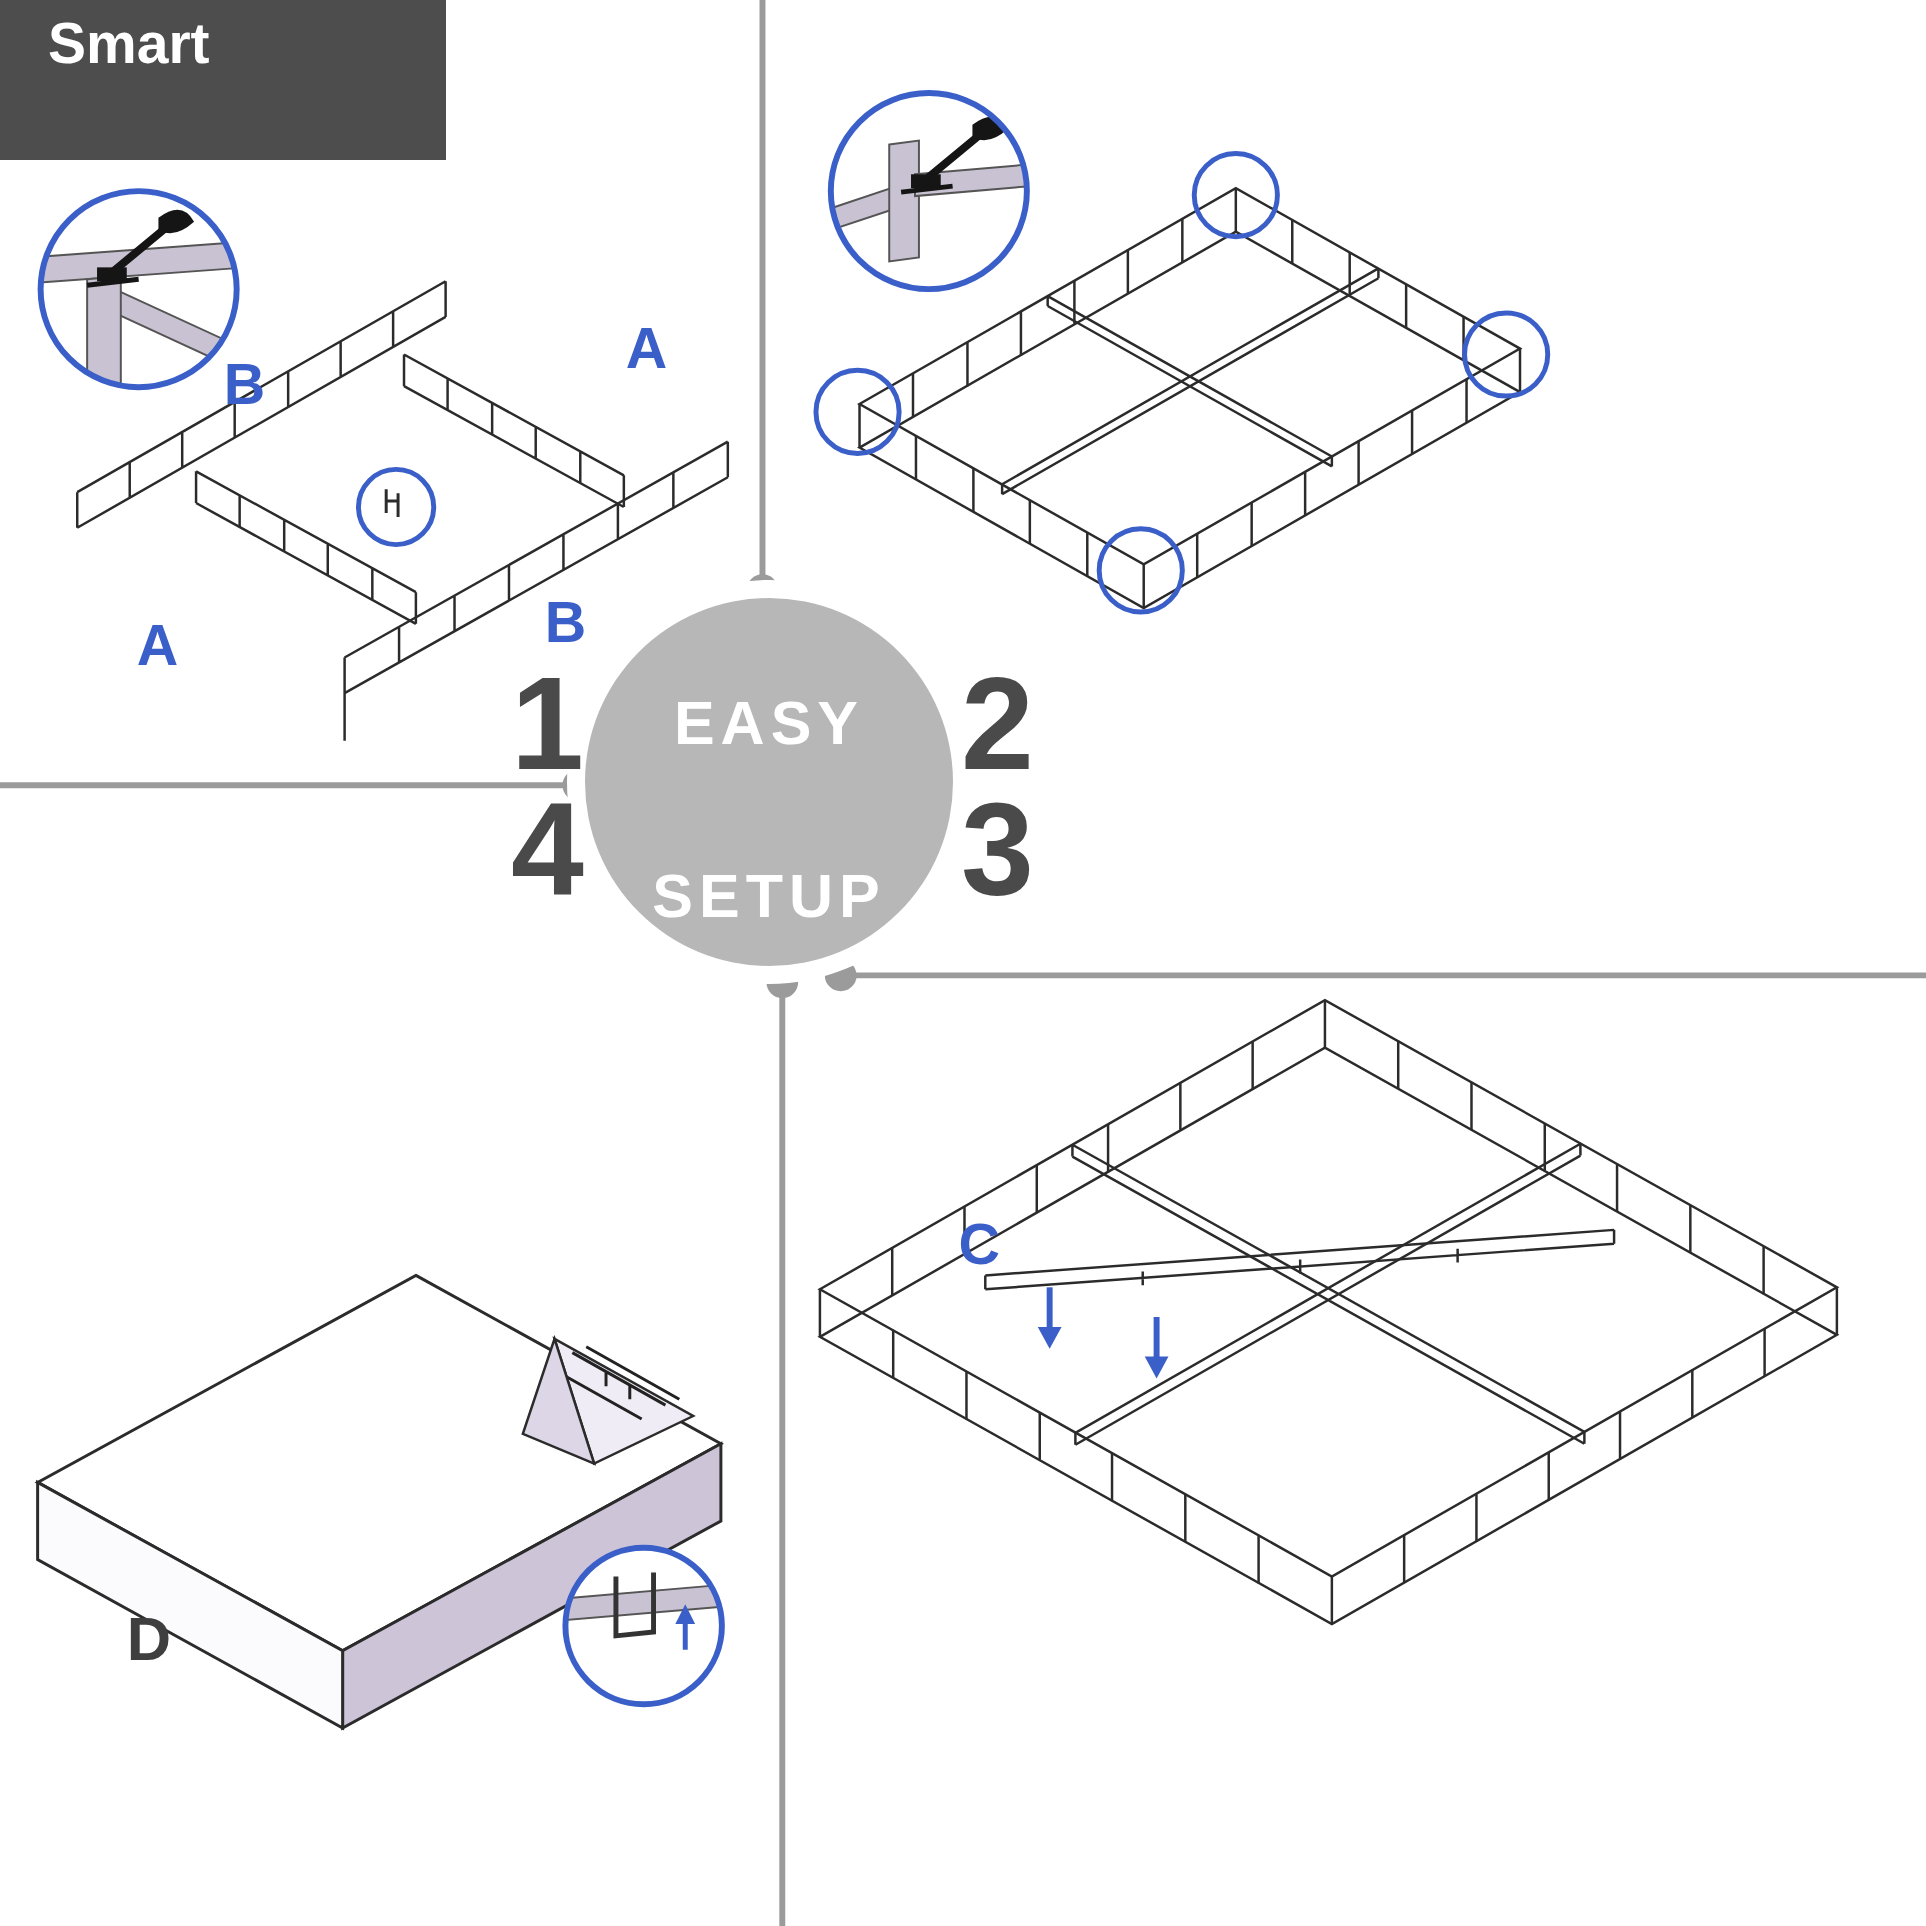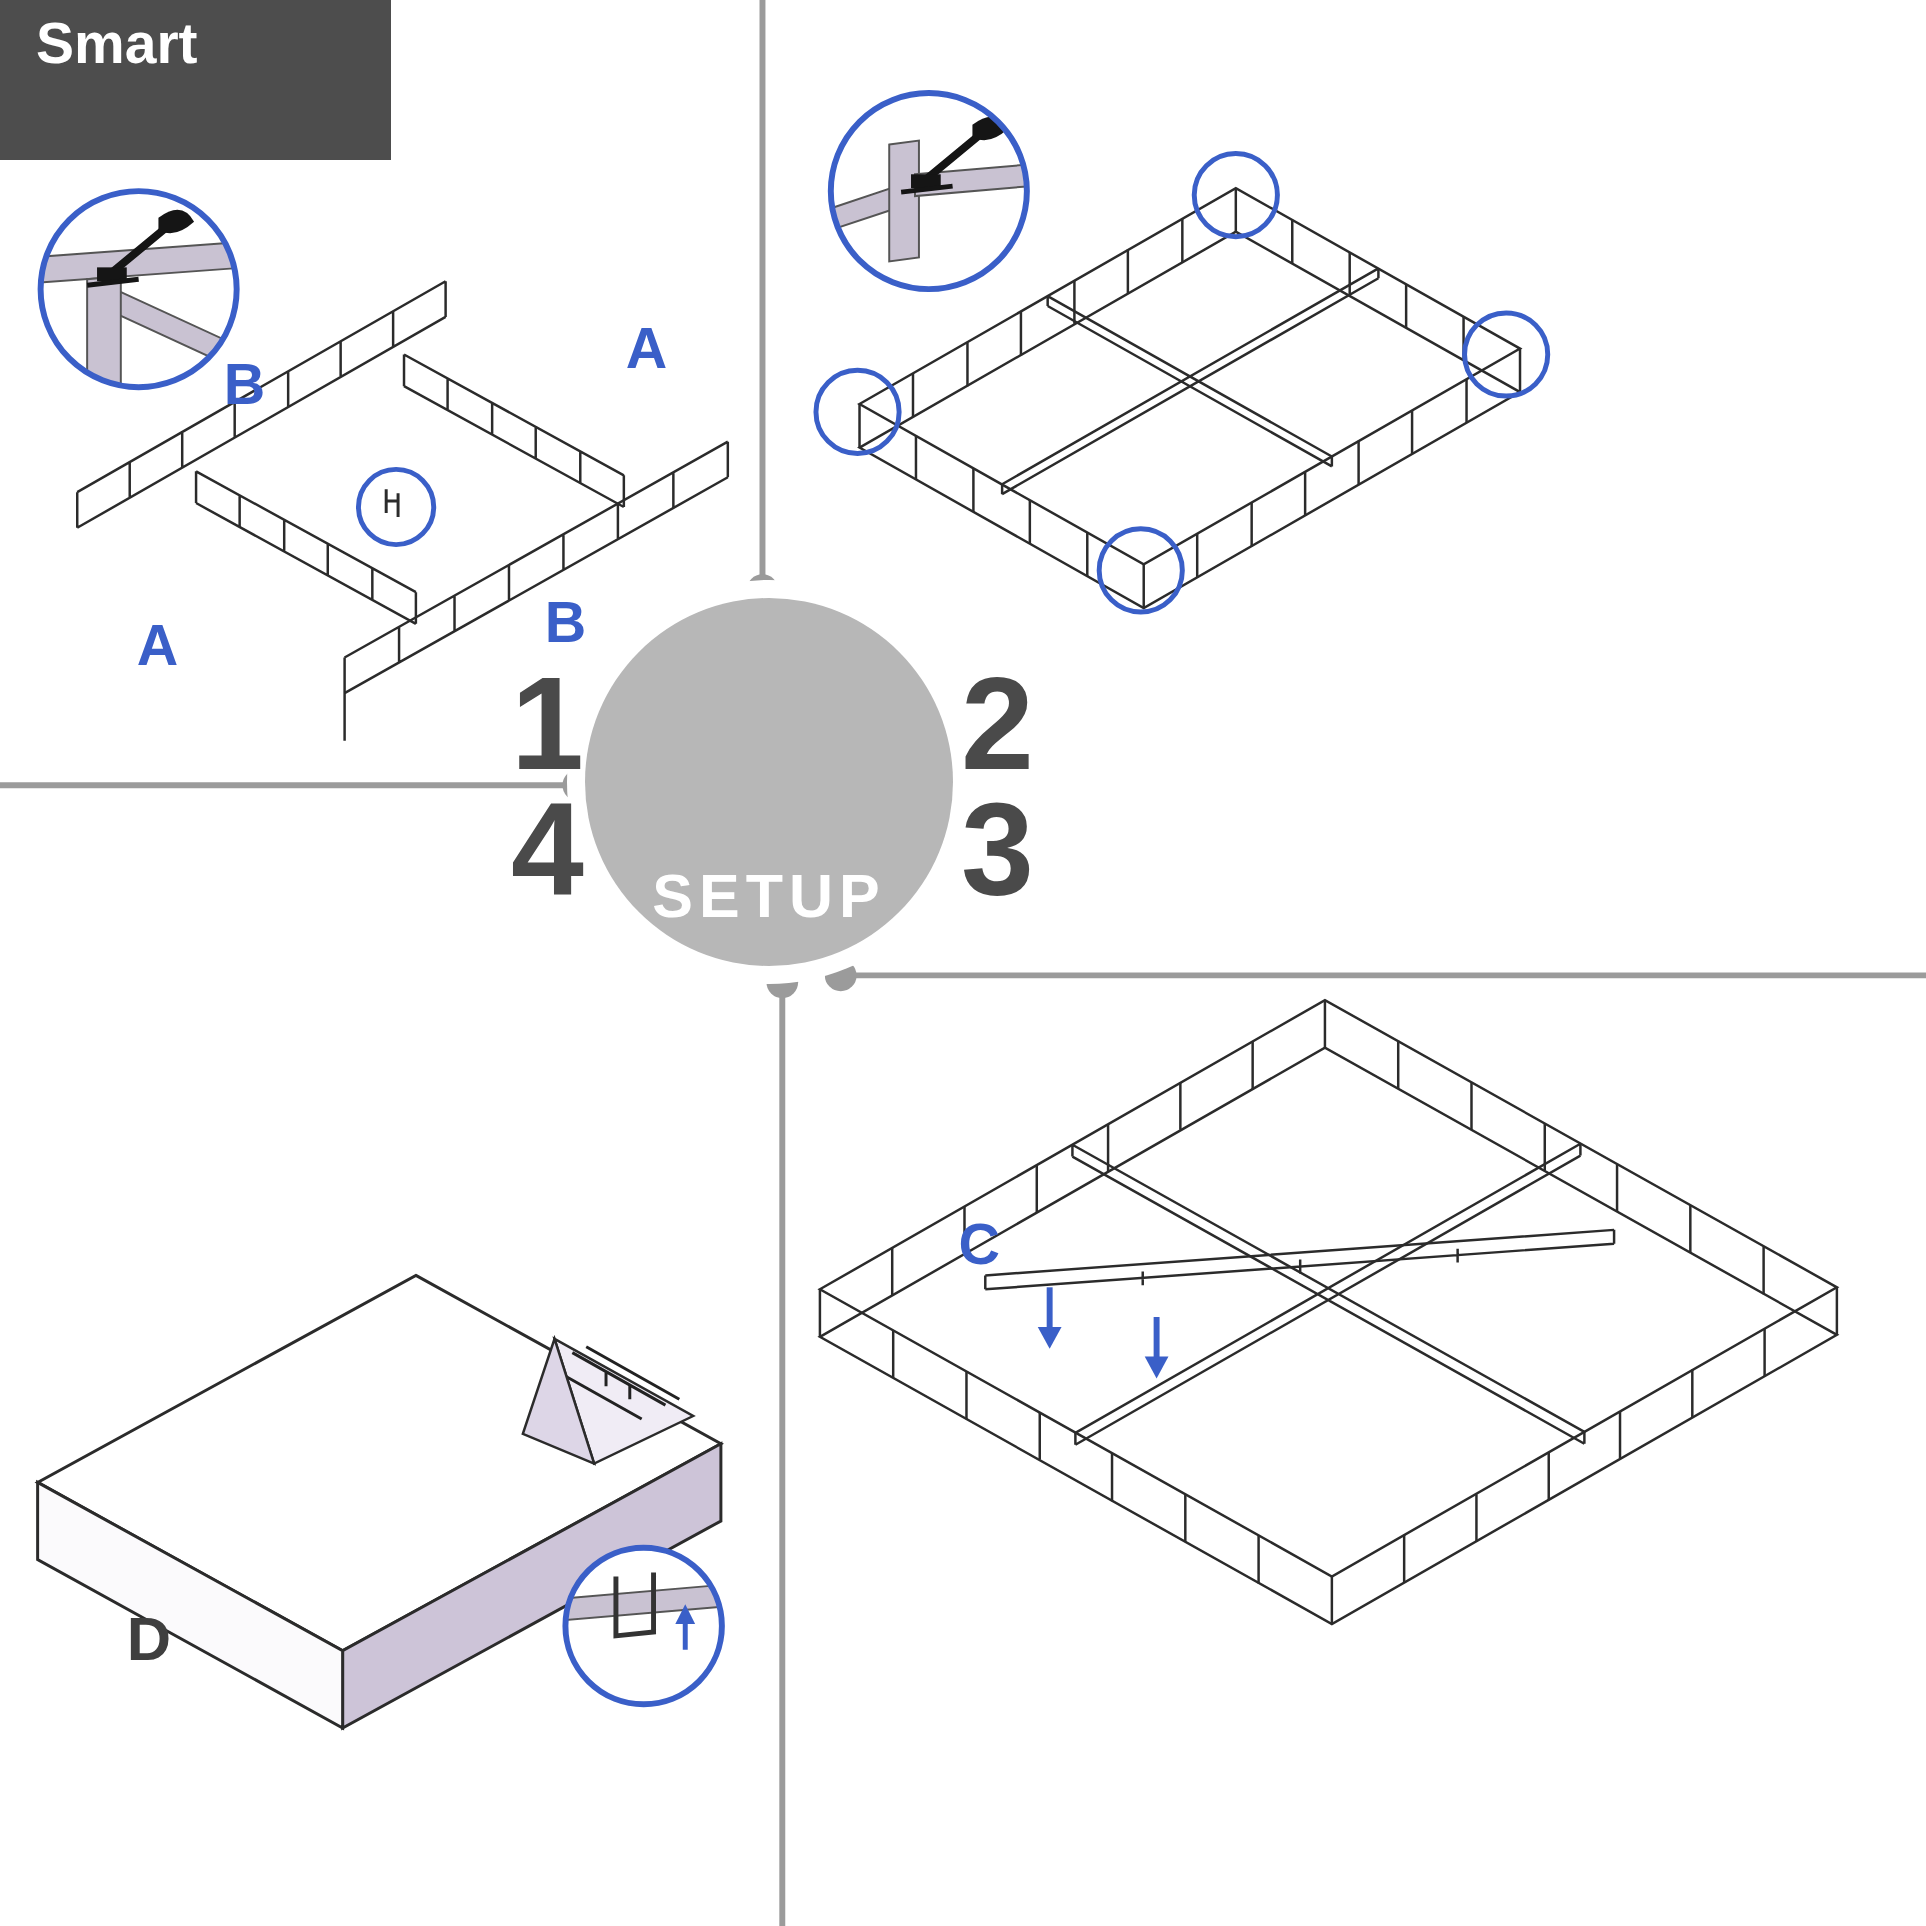--- a/index.html
+++ b/index.html
@@ -1,20 +1,20 @@
 <!DOCTYPE html>
 <html><head>
 <meta charset="utf-8">
 <style>
   html,body{margin:0;padding:0;background:#fff;}
   .page{position:relative;width:1927px;height:1927px;background:#ffffff;overflow:hidden;
         font-family:"Liberation Sans","DejaVu Sans",sans-serif;}
   .art{position:absolute;left:0;top:0;z-index:0;}
-  .banner{position:absolute;left:0;top:0;width:391px;height:160px;background:#4d4d4d;z-index:3;
-          color:#fff;font-weight:bold;font-size:57px;line-height:1.24;padding:8px 0 0 36px;box-sizing:border-box;}
+  .banner{position:absolute;left:0;top:0;width:446px;height:160px;background:#4d4d4d;z-index:3;
+          color:#fff;font-weight:bold;font-size:57px;line-height:1.24;padding:8px 0 0 48px;box-sizing:border-box;}
   .halo{position:absolute;left:567px;top:580px;width:404px;height:404px;border-radius:50%;background:#ffffff;z-index:1;}
   .disk{position:absolute;left:585px;top:598px;width:368px;height:368px;border-radius:50%;background:#b7b7b7;z-index:1;}
   .badge-line{position:absolute;left:585px;width:368px;text-align:center;color:#ffffff;font-weight:bold;
               font-size:61px;letter-spacing:6px;line-height:1;z-index:2;}
   .badge-line.l1{top:693px;}
   .badge-line.l2{top:866px;}
   .num{position:absolute;width:129px;text-align:center;font-weight:bold;font-size:131px;line-height:1;
        color:#4a4a4a;z-index:3;}
   .num.n1{left:483px;top:658px;}
   .num.n2{left:933px;top:658px;}
@@ -148,20 +148,21 @@
         <line x1="692" y1="1666" x2="692" y2="1634" stroke="#3a5fc8" stroke-width="5"></line>
         <polygon points="692,1620 682,1640 702,1640" fill="#3a5fc8"></polygon>
       </g>
       <circle cx="650" cy="1642" r="79" fill="none" stroke="#3a5fc8" stroke-width="6"></circle>
     </g>
     <text x="128" y="1676" font-family="Liberation Sans, DejaVu Sans, sans-serif" font-weight="bold" font-size="62" fill="#3f3f3f">D</text>
   </svg>
 
   <div class="halo"></div>
   <div class="disk"></div>
+  <div class="badge-line l1">EASY</div>
   <div class="badge-line l2">SETUP</div>
 
   <div class="num n1">1</div>
   <div class="num n2">2</div>
   <div class="num n4">4</div>
   <div class="num n3">3</div>
 
   <div class="banner">
     <div>Smart</div>
   </div>

